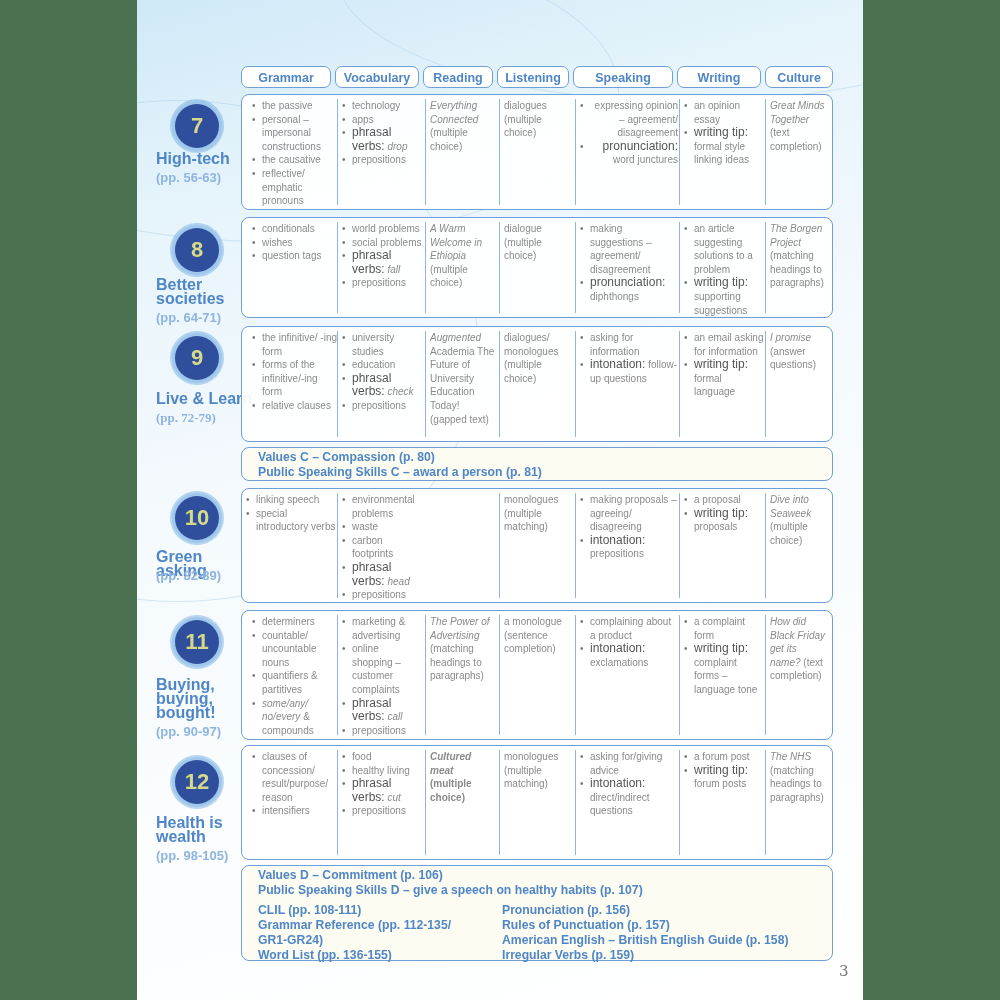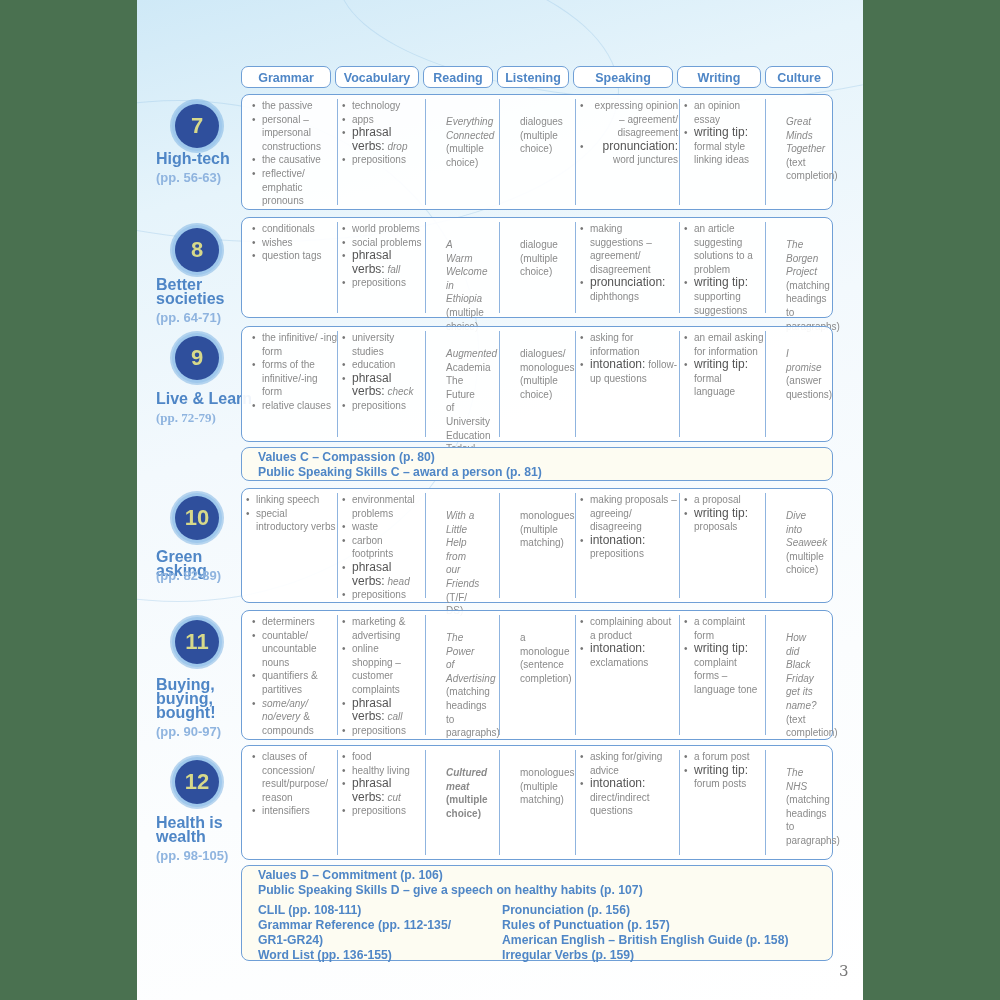--- a/index.html
+++ b/index.html
@@ -10,21 +10,21 @@
   .swoosh { position:absolute; border-radius:50%; border:1px solid rgba(150,195,230,0.35); }
   .hdr-row { position:absolute; top:66px; left:104px; height:24px; }
   .hdr { position:absolute; top:0; height:22px; border:1.5px solid #6f9fd6; border-radius:7px; background:#fff;
     color:#4f86c6; font-weight:bold; font-size:12.5px; text-align:center; line-height:22px; box-sizing:border-box; }
   .unit-box { position:absolute; left:104px; width:592px; border:1.5px solid #6f9fd6; border-radius:8px; background:rgba(255,255,255,0.92); box-sizing:border-box; }
   .col { position:absolute; top:4px; bottom:4px; font-size:10px; line-height:13.6px; color:#8a8a8a; }
   .col.sep { border-left:1.5px solid #8fb4df; }
   .col ul { margin:0; padding:0 0 0 14px; list-style:none; }
   .col li { position:relative; }
   .col li::before { content:"•"; position:absolute; left:-10px; color:#777; }
-  .col p { margin:16px; padding-left:4px; }
+  .col p { margin:0; padding-left:4px; }
   .b { color:#555; font-weight:normal; font-size:12px; }
   .i { font-style:italic; }
   .unit-side { position:absolute; left:10px; width:96px; color:#4f86c6; font-weight:bold; }
   .badge { position:absolute; width:44px; height:44px; border-radius:50%; background:#2f4f9c;
     box-shadow:0 0 0 3px #9fc8ec, 0 0 0 5px rgba(120,175,225,0.5); color:#d7d98a; font-weight:bold; font-size:22px; text-align:center; line-height:44px; }
   .unit-title { position:absolute; font-size:16px; line-height:14px; }
   .unit-pages { position:absolute; font-size:13px; color:#8fb4df; }
   .extra-box { position:absolute; left:104px; width:592px; border:1.5px solid #6f9fd6; border-radius:8px; background:#fdfcf2; box-sizing:border-box;
     color:#4f86c6; font-weight:bold; font-size:12.2px; line-height:15px; padding:2px 0 0 16px; }
   .two-col { position:relative; margin-top:5px; }
@@ -203,23 +203,20 @@
       </div>
     <div class="col sep" style="left:95px;width:84px;">
         <ul>
       <li>environmental problems</li>
       <li>waste</li>
       <li>carbon footprints</li>
       <li><span class="b">phrasal verbs:</span> <span class="i">head</span></li>
       <li>prepositions</li>
         </ul>
       </div>
-    <div class="col sep" style="left:183px;width:70px;">
-        <p><span class="i">With a Little Help from our Friends</span> <span>(T/F/ DS)</span></p>
-      </div>
     <div class="col sep" style="left:257px;width:72px;">
         <p><span>monologues</span><br><span>(multiple matching)</span></p>
       </div>
     <div class="col sep" style="left:333px;width:102px;">
         <ul>
       <li>making proposals – agreeing/ disagreeing</li>
       <li><span class="b">intonation:</span> <span>prepositions</span></li>
         </ul>
       </div>
     <div class="col sep" style="left:437px;width:84px;">

